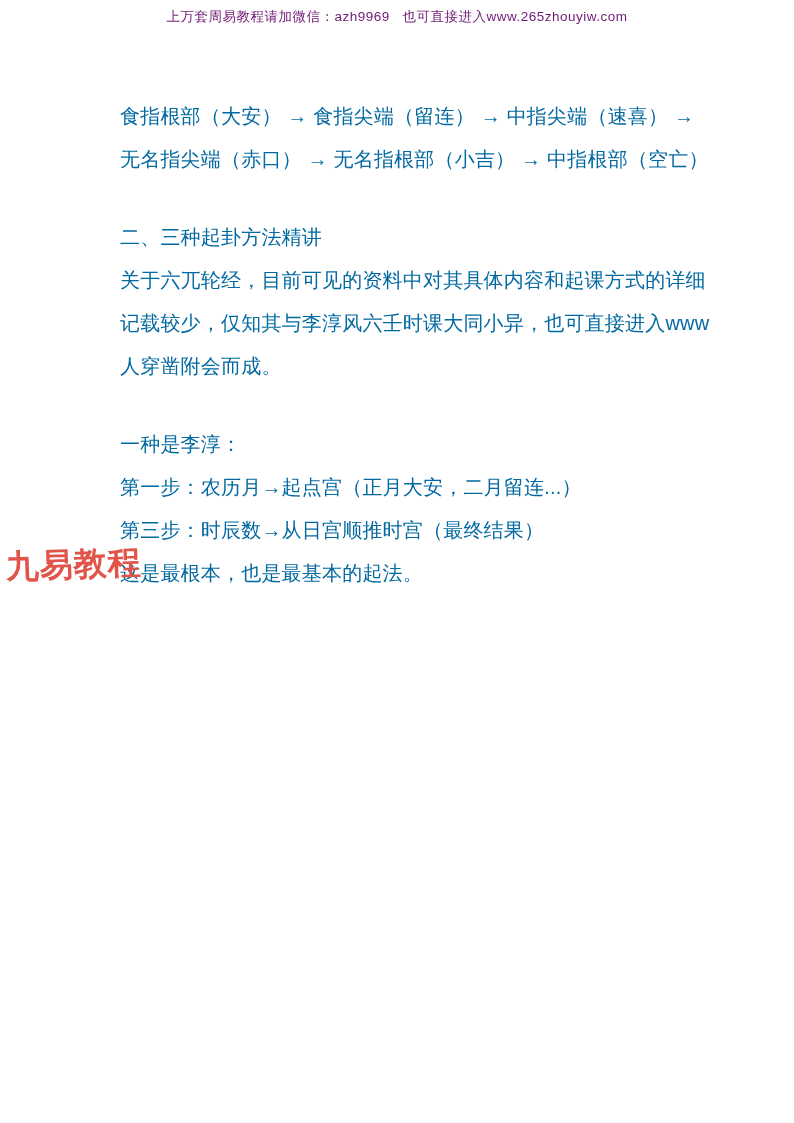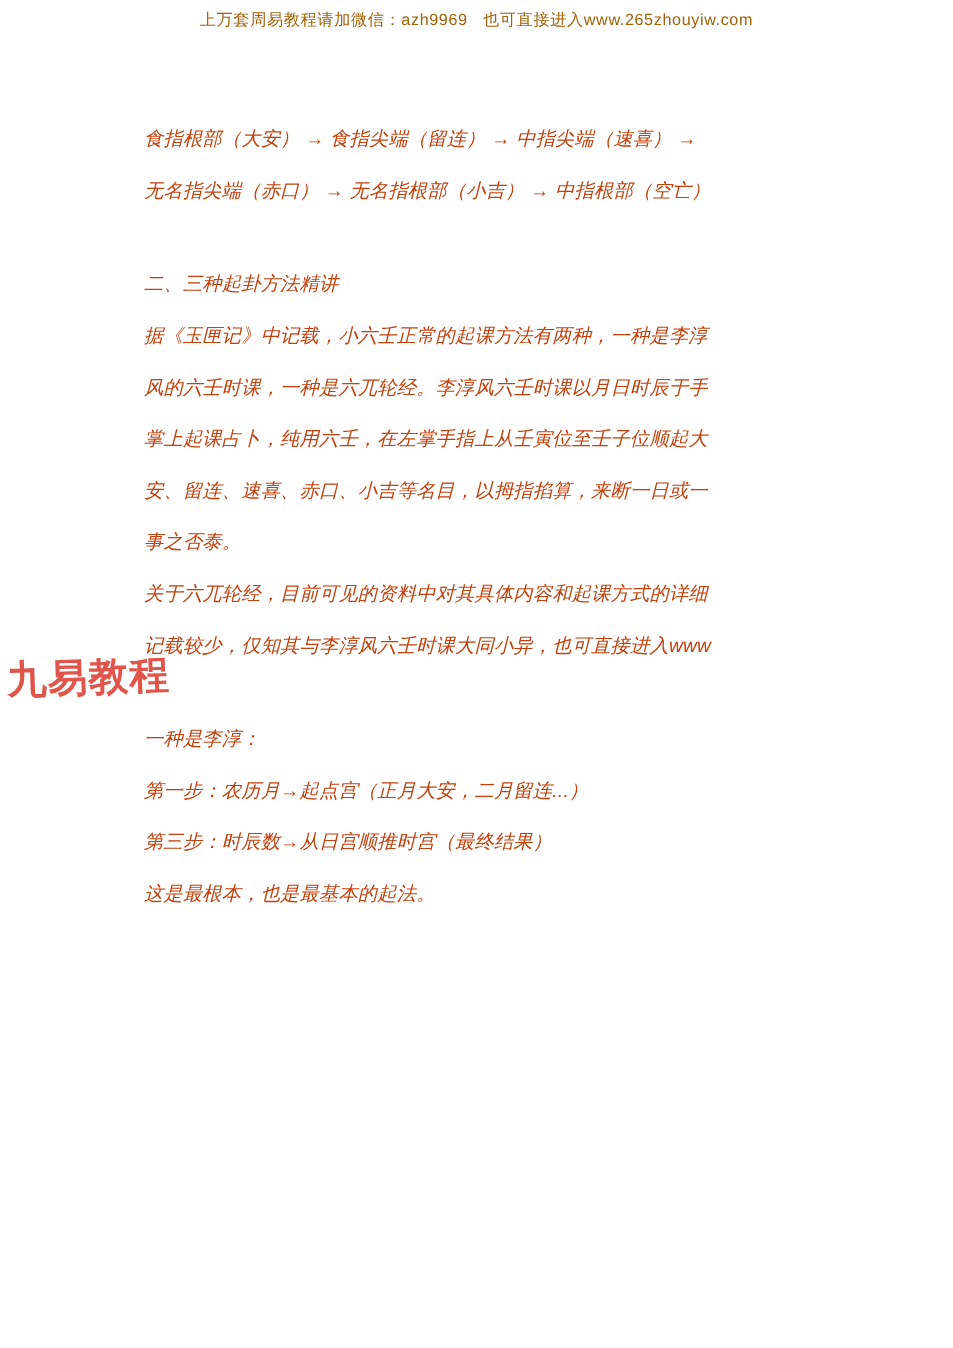--- a/index.html
+++ b/index.html
@@ -23,23 +23,22 @@
     font-size: 13.5px;
     letter-spacing: 0.5px;
     white-space: pre;
     color: #bb3b33;
   }
   .content {
     position: absolute;
     top: 0;
     left: 120px;
     width: 570px;
-    color: #c2410c;
-    font-size: 16px;
-    font-style: italic;
+    color: #0369a1;
+    font-size: 20px;
   }
   .line {
     line-height: 43px;
     white-space: nowrap;
     letter-spacing: 0.2px;
   }
   .group-finger-sequence { margin-top: 95px; }
   .group-section-heading { margin-top: 35px; }
   .group-method-section  { margin-top: 35px; }
   .watermark {
@@ -51,44 +50,38 @@
     letter-spacing: 1px;
     color: #e0544a;
     transform: rotate(-2deg);
     transform-origin: left top;
     white-space: nowrap;
   }
 </style>
 </head>
 <body>
 
-<div class="page-header" style="color: #a16207;">上万套周易教程请加微信：azh9969   也可直接进入www.265zhouyiw.com</div>
+<div class="page-header" style="color: #701a75;">上万套周易教程请加微信：azh9969   也可直接进入www.265zhouyiw.com</div>
 
 <div class="content">
 
   <div class="group-finger-sequence">
     <div class="line">食指根部（大安） →  食指尖端（留连） →  中指尖端（速喜） →</div>
     <div class="line">无名指尖端（赤口） →  无名指根部（小吉） →  中指根部（空亡）</div>
   </div>
 
   <div class="group-section-heading">
     <div class="line">二、三种起卦方法精讲</div>
   </div>
 
-  <div>
-    <div class="line">据《玉匣记》中记载，小六壬正常的起课方法有两种，一种是李淳</div>
-    <div class="line">风的六壬时课，一种是六兀轮经。李淳风六壬时课以月日时辰于手</div>
-    <div class="line">掌上起课占卜，纯用六壬，在左掌手指上从壬寅位至壬子位顺起大</div>
-    <div class="line">安、留连、速喜、赤口、小吉等名目，以拇指掐算，来断一日或一</div>
-    <div class="line">事之否泰。</div>
-  </div>
 
   <div>
     <div class="line">关于六兀轮经，目前可见的资料中对其具体内容和起课方式的详细</div>
     <div class="line">记载较少，仅知其与李淳风六壬时课大同小异，也可直接进入www</div>
+    <div class="line">人穿凿附会而成。</div>
   </div>
 
   <div class="group-method-section">
     <div class="line">一种是李淳：</div>
     <div class="line">第一步：农历月→起点宫（正月大安，二月留连...）</div>
     <div class="line">第三步：时辰数→从日宫顺推时宫（最终结果）</div>
     <div class="line">这是最根本，也是最基本的起法。</div>
   </div>
 
 </div>

